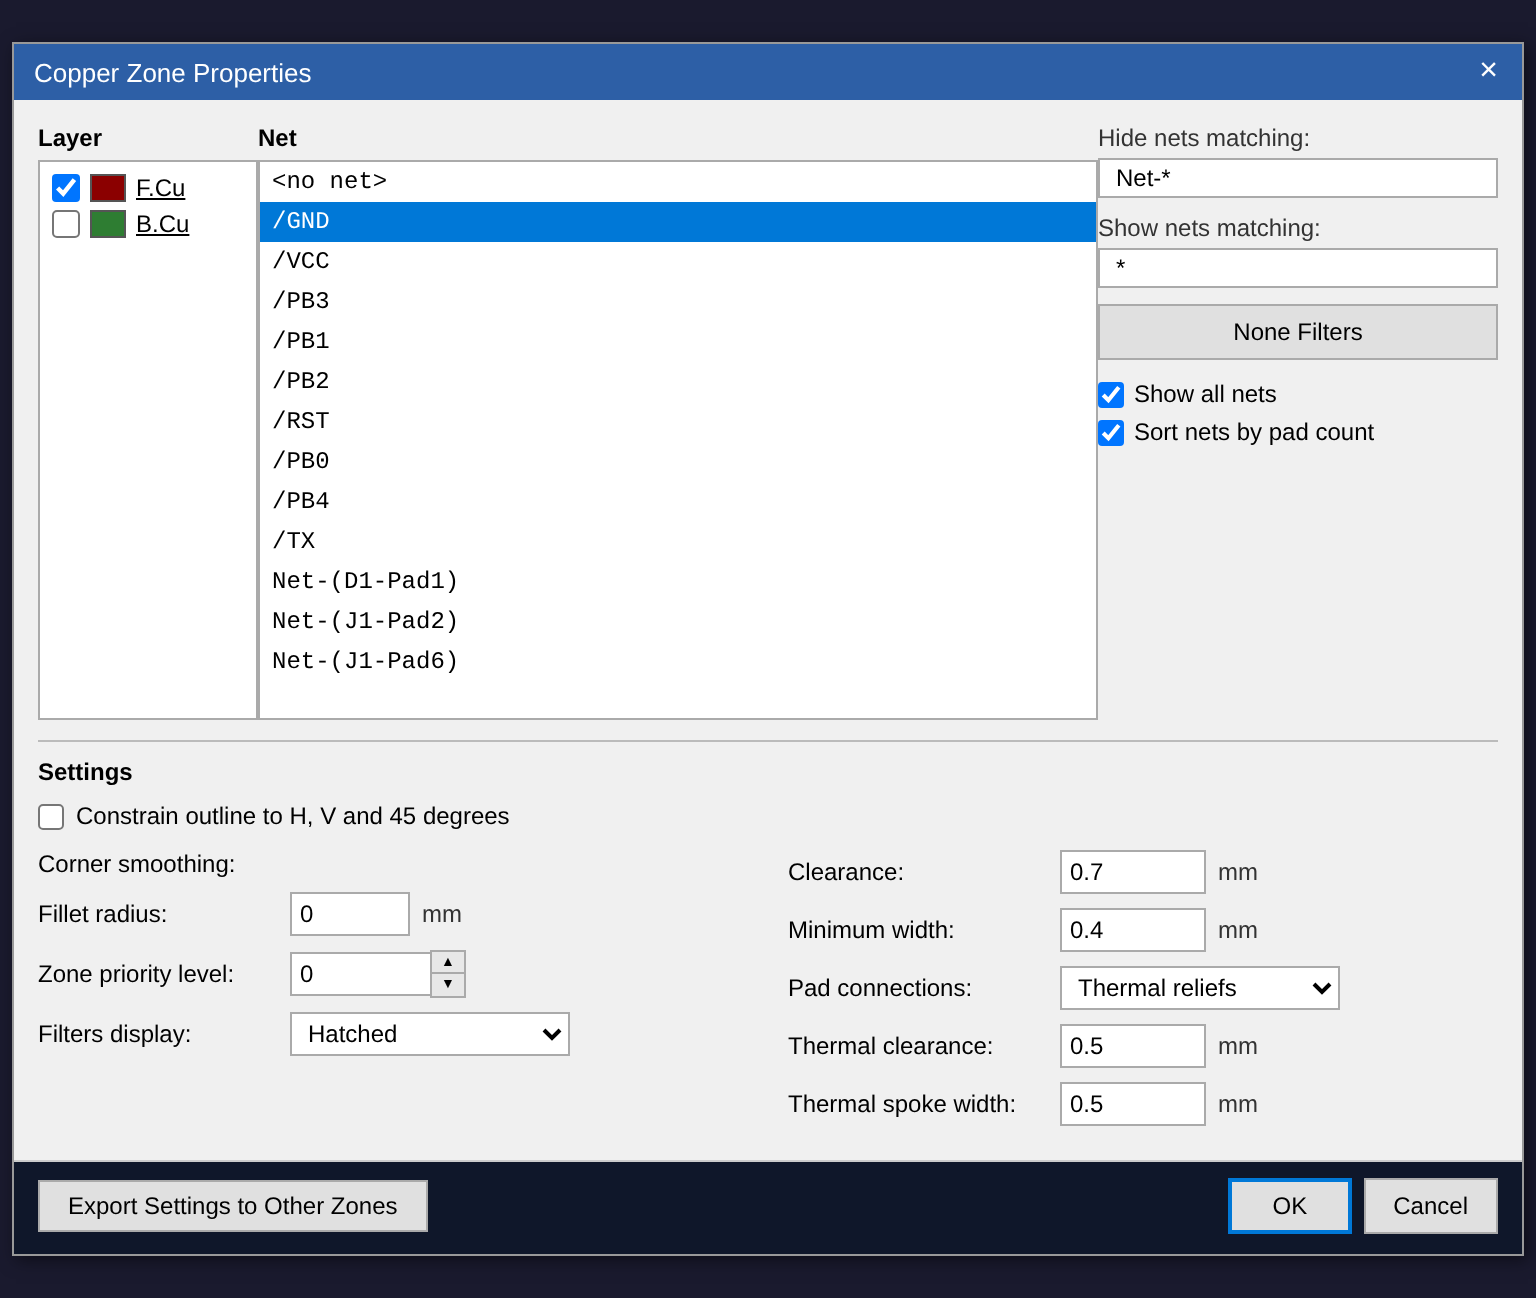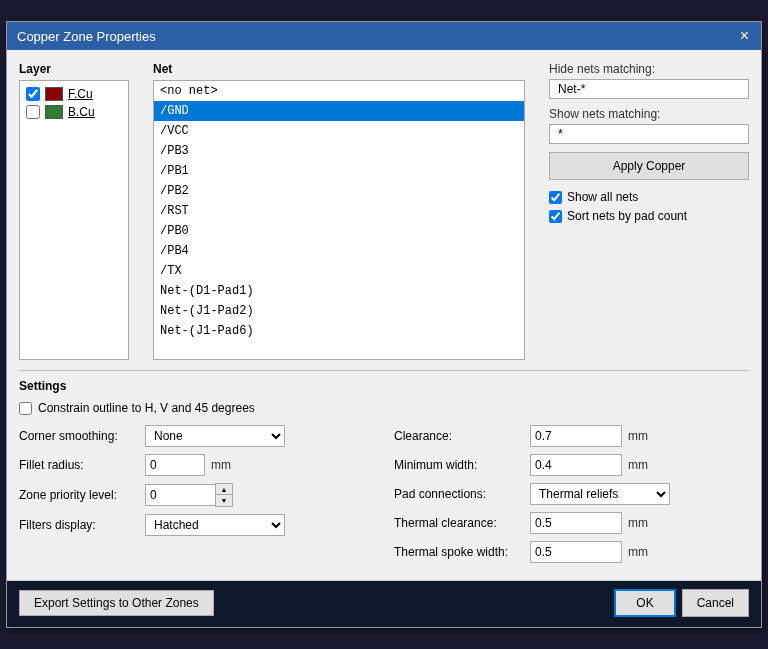--- a/index.html
+++ b/index.html
@@ -37,21 +37,21 @@
       background: none;
       border: none;
       line-height: 1;
       padding: 0 2px;
     }
     .dialog-body {
       padding: 12px 12px 0 12px;
     }
     .top-section {
       display: flex;
-      gap: 24px;
+      gap: 0;
       margin-bottom: 10px;
     }
     .layer-panel {
       width: 110px;
       flex-shrink: 0;
     }
     .net-panel {
       flex: 1;
     }
     .filter-panel {
@@ -179,21 +179,21 @@
       border: 1px solid #aaa;
       padding: 2px 4px;
       font-size: 12px;
       background: #fff;
       height: 22px;
     }
     .form-input-sm {
       width: 60px;
     }
     .form-input-md {
-      width: 92px;
+      width: 73px;
     }
     .form-select {
       border: 1px solid #aaa;
       padding: 2px 4px;
       font-size: 12px;
       background: #fff;
       height: 22px;
       cursor: pointer;
     }
     .form-select-wide {
@@ -319,21 +319,21 @@
             <div class="net-item">Net-(J1-Pad2)</div>
             <div class="net-item">Net-(J1-Pad6)</div>
           </div>
       </div>
 
       <div class="filter-panel">
         <label>Hide nets matching:</label>
         <input type="text" class="filter-input" value="Net-*" style="">
         <label>Show nets matching:</label>
         <input type="text" class="filter-input" value="*" style="">
-        <button class="btn-apply">Apply Copper</button>
+        <button class="btn-apply">None Filters</button>
         <div class="checkbox-row">
           <input type="checkbox" checked="" style="">
           <span>Show all nets</span>
         </div>
         <div class="checkbox-row">
           <input type="checkbox" checked="" style="">
           <span>Sort nets by pad count</span>
         </div>
       </div>
     </div>
@@ -346,25 +346,20 @@
       <div class="constrain-row">
         <input type="checkbox" style="">
         <span>Constrain outline to H, V and 45 degrees</span>
       </div>
 
       <div class="settings-grid">
 
         <div class="settings-left">
           <div class="form-row">
             <label>Corner smoothing:</label>
-            <select class="form-select form-select-wide">
-              <option>None</option>
-              <option>Chamfer</option>
-              <option>Fillet</option>
-            </select>
           </div>
           <div class="form-row">
             <label>Fillet radius:</label>
             <input type="text" class="form-input form-input-sm" value="0" style="">
             <span class="unit-label">mm</span>
           </div>
           <div class="form-row">
             <label>Zone priority level:</label>
             <div class="spinner-input">
               <input type="text" class="form-input form-input-sm" value="0" style="border-right: none;">

